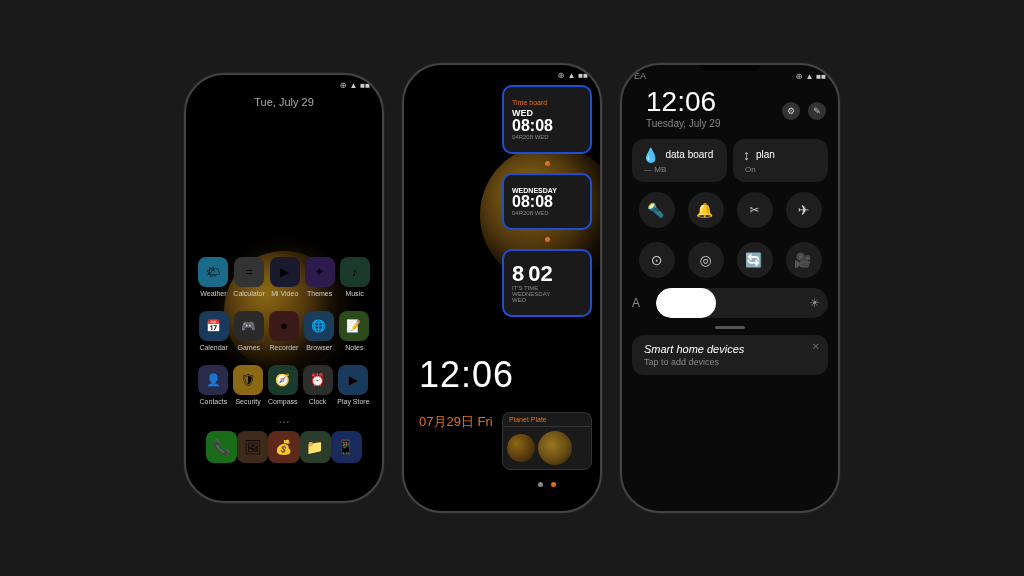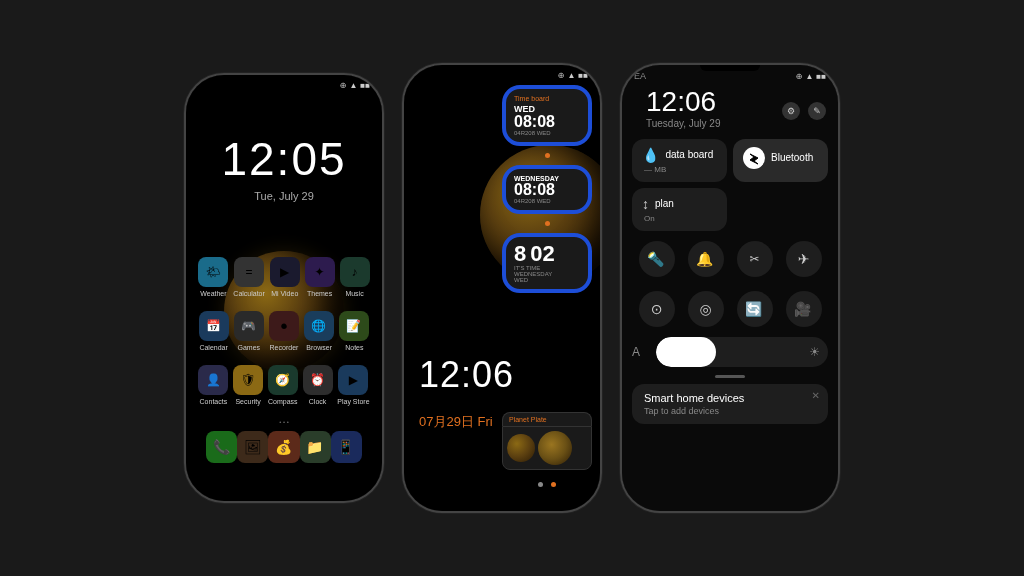--- a/index.html
+++ b/index.html
@@ -181,23 +181,23 @@
       position: absolute;
       top: 20px;
       right: 8px;
       width: 90px;
       display: flex;
       flex-direction: column;
       gap: 4px;
     }
     .widget-card {
       background: #1a1a1a;
-      border-radius: 18px;
-      padding: 6px 8px;
-      border: 4px solid #1d4ed8;
+      border-radius: 10px;
+      padding: 12px 8px;
+      border: 2px solid #1d4ed8;
     }
     .widget-title {
       font-size: 7px;
       color: #e07020;
       margin-bottom: 2px;
     }
     .widget-day {
       font-size: 9px;
       color: #fff;
       font-weight: bold;
@@ -421,20 +421,21 @@
     .smart-close {
       position: absolute;
       top: 6px; right: 8px;
       font-size: 10px;
       color: #666;
     }
     .smart-title {
       font-size: 11px;
       color: #fff;
       margin-bottom: 2px;
+      font-style: italic;
     }
     .smart-sub {
       font-size: 9px;
       color: #888;
     }
     .ea-label {
       font-size: 9px;
       color: #888;
     }
 
@@ -476,21 +477,20 @@
     <div class="phone1-bg">
       <div class="notch"></div>
       <div class="status-bar">
         <span></span>
         <div class="status-icons">
           <span>⊕</span>
           <span>▲</span>
           <span>■■</span>
         </div>
       </div>
-      <div class="lock-time">12:05</div>
       <div class="lock-date">Tue, July 29</div>
 
       <div class="planet-1"></div>
 
       <div class="app-grid">
         <div class="app-row">
           <div class="app-icon">
             <div class="app-icon-img app-weather">🌤</div>
             <span class="app-label">Weather</span>
           </div>
@@ -664,31 +664,20 @@
       <div class="tiles-grid">
 
         <div class="tile">
           <div class="tile-row">
             <span class="tile-icon">💧</span>
             <span class="tile-title">data board</span>
           </div>
           <div class="tile-sub">— MB</div>
         </div>
 
-        <div class="tile tile-active">
-          <div class="tile-row">
-            <div class="bt-icon">
-              <svg width="12" height="14" viewBox="0 0 12 14" fill="none">
-                <path d="M2 3l8 4-4 3 4 3-8-4 4-3-4-3z" fill="#000" stroke="#000" stroke-width="1"></path>
-              </svg>
-            </div>
-            <span class="tile-title">Bluetooth</span>
-          </div>
-          <div class="tile-sub"></div>
-        </div>
 
         <div class="tile">
           <div class="tile-row">
             <span class="tile-icon" style="font-size:14px;color:#ccc;">↕</span>
             <span class="tile-title">plan</span>
           </div>
           <div class="tile-sub">On</div>
         </div>
 
       </div>

